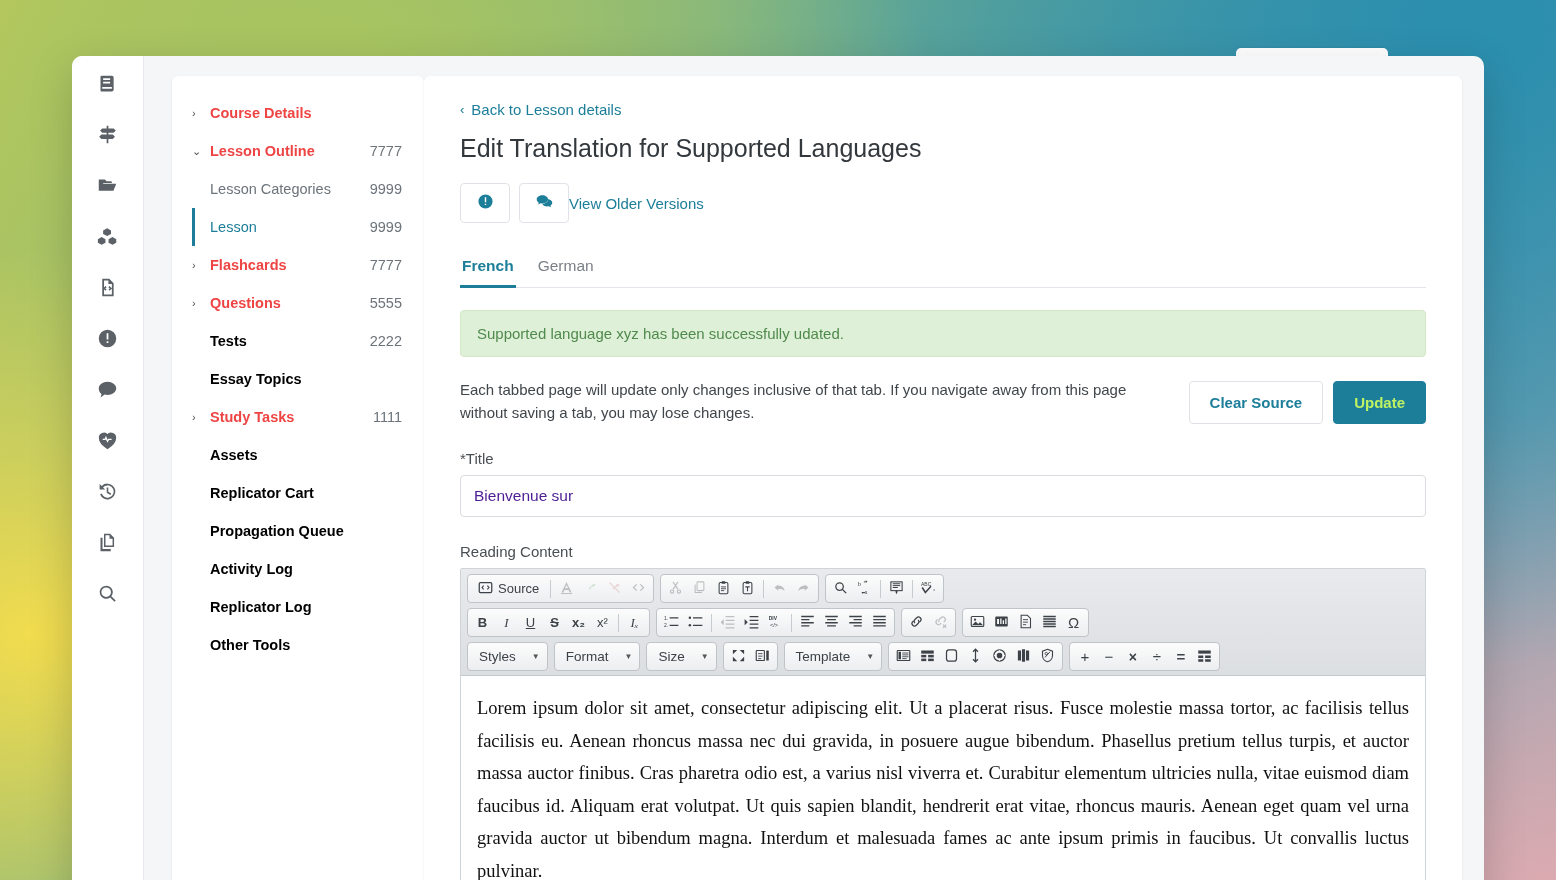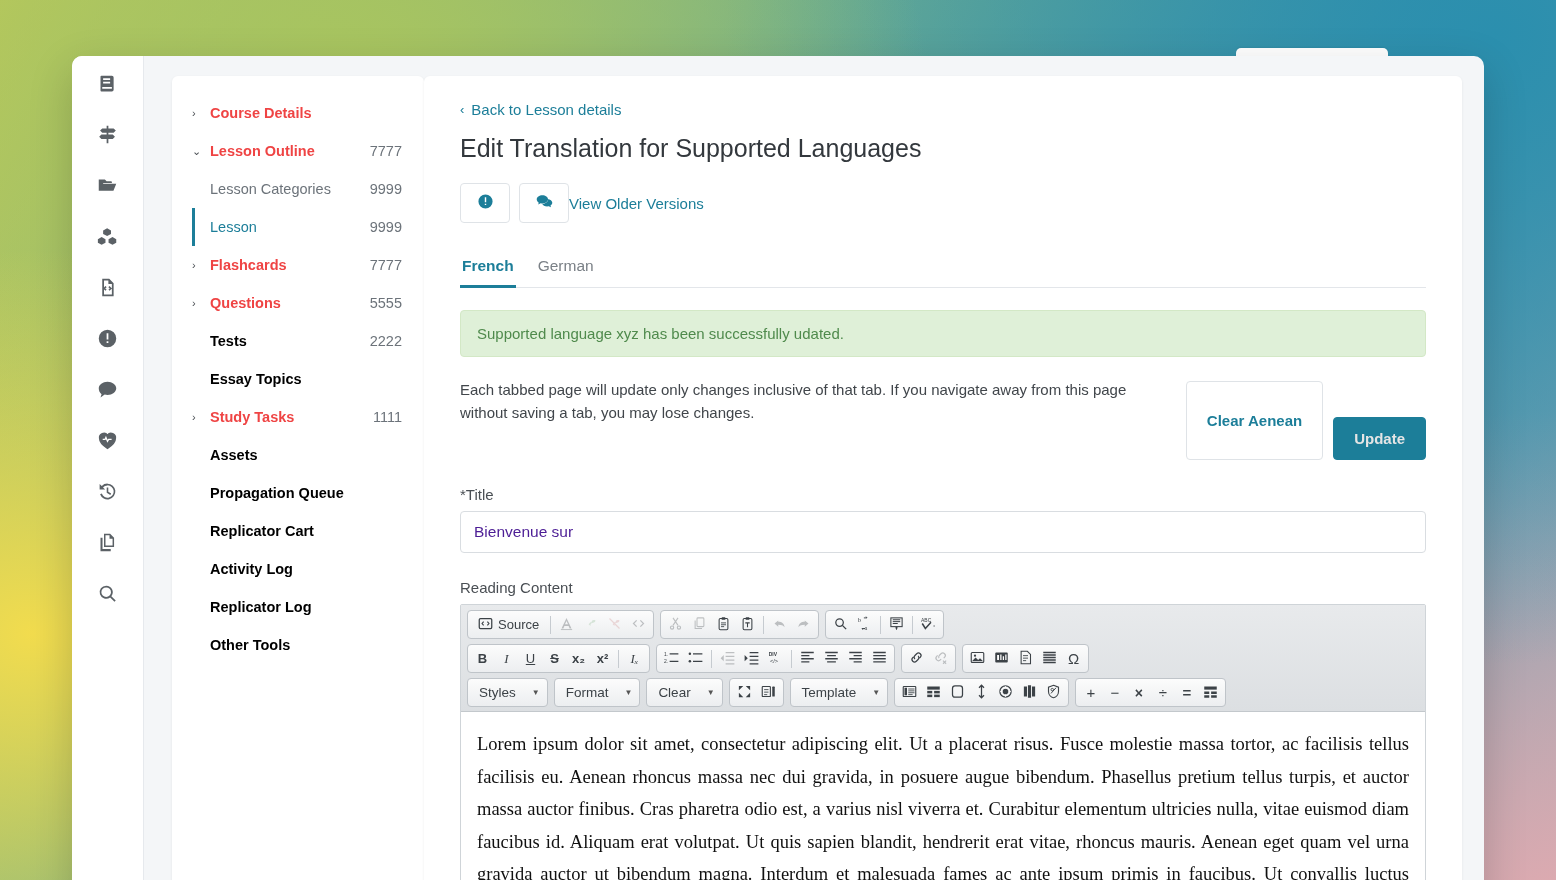--- a/index.html
+++ b/index.html
@@ -113,21 +113,21 @@
     border-radius: 4px; padding: 14px 16px; color: #4f8a4c; font-size: 15px;
   }
 
   .noterow { display: flex; align-items: flex-start; gap: 20px; margin-top: 22px; }
   .note { flex: 1 1 auto; font-size: 15px; color: #41464b; line-height: 1.5; max-width: 740px; }
   .btnpair { display: flex; gap: 10px; flex: 0 0 auto; padding-top: 2px; }
   .btn {
     border-radius: 4px; font-size: 15px; font-weight: 700; cursor: pointer;
     padding: 12px 20px; border: 1px solid #dfe3e7; background: #fff; color: #1c7e99;
   }
-  .btn.primary { background: #1c7e99; border-color: #1c7e99; color: #e5e5e5; margin-top: 36px; }
+  .btn.primary { background: #1c7e99; border-color: #1c7e99; color: #bef264; }
 
   .field-label { font-size: 15px; color: #4a4f54; margin: 26px 0 8px; }
   .text-input {
     width: 100%; border: 1px solid #d9dde1; border-radius: 4px;
     padding: 11px 13px; font-size: 15.5px; color: #4c1d95;
     font-family: "Liberation Sans", sans-serif; background: #fff;
   }
 
   
   .ck { margin-top: 8px; border: 1px solid #cfd4d8; border-radius: 2px; }
@@ -302,25 +302,25 @@
         <span class="lbl">Study Tasks</span>
         <span class="cnt">1111</span>
       </div>
 
       <div class="nav-item plain">
         <span class="lbl">Assets</span>
         <span class="cnt"></span>
       </div>
 
       <div class="nav-item plain">
+        <span class="lbl">Replicator Cart</span>
+      </div>
+
+      <div class="nav-item plain">
         <span class="lbl">Propagation Queue</span>
-      </div>
-
-      <div class="nav-item plain">
-        <span class="lbl">Replicator Cart</span>
       </div>
 
       <div class="nav-item plain">
         <span class="lbl">Activity Log</span>
       </div>
 
       <div class="nav-item plain">
         <span class="lbl">Replicator Log</span>
       </div>
 
@@ -366,21 +366,21 @@
       <div class="tabs">
         <div class="tab active">French</div>
         <div class="tab">German</div>
       </div>
 
       <div class="alert">Supported language xyz has been successfully udated.</div>
 
       <div class="noterow">
         <div class="note">Each tabbed page will update only changes inclusive of that tab. If you navigate away from this page without saving a tab, you may lose changes.</div>
         <div class="btnpair">
-          <button class="btn">Clear Aenean</button>
+          <button class="btn">Clear Source</button>
           <button class="btn primary">Update</button>
         </div>
       </div>
 
       <div class="field-label">*Title</div>
       <input class="text-input" value="Bienvenue sur" style="">
 
       <div class="field-label">Reading Content</div>
 
       
@@ -525,21 +525,21 @@
             </div>
           </div>
 
           <div class="ck-row">
             <div class="grp">
               <div class="tbtn" style="font-weight:700">B</div>
               <div class="tbtn" style="font-style:italic;font-family:'Liberation Serif',serif">I</div>
               <div class="tbtn" style="text-decoration:underline">U</div>
               <div class="tbtn" style="text-decoration:line-through;font-weight:700">S</div>
               <div class="tbtn" style="font-weight:700">x₂</div>
-              <div class="tbtn" style="font-weight:700">x²</div>
+              <div class="tbtn" style="font-weight:400">x²</div>
               <div class="sep"></div>
               <div class="tbtn" style="font-style:italic;font-family:'Liberation Serif',serif">Iₓ</div>
             </div>
 
             <div class="grp">
               <div class="tbtn">
                 <span>
                   <svg viewBox="0 0 24 24">
                       <text x="0" y="9" font-size="8" fill="#3c4247">1.</text>
                       <text x="0" y="21" font-size="8" fill="#3c4247">2.</text>
@@ -670,21 +670,21 @@
           <div class="ck-row">
             <div class="dd">
               <span>Styles</span>
               <span class="arr">▼</span>
             </div>
             <div class="dd">
               <span>Format</span>
               <span class="arr">▼</span>
             </div>
             <div class="dd">
-              <span>Clear</span>
+              <span>Size</span>
               <span class="arr">▼</span>
             </div>
 
             <div class="grp">
               <div class="tbtn">
                 <span>
                   <svg viewBox="0 0 24 24">
                       <path d="M3 3h7L3 10zM21 3v7l-7-7zM3 21v-7l7 7zM21 21h-7l7-7z" fill="#3c4247"></path>
                     </svg>
                 </span>

